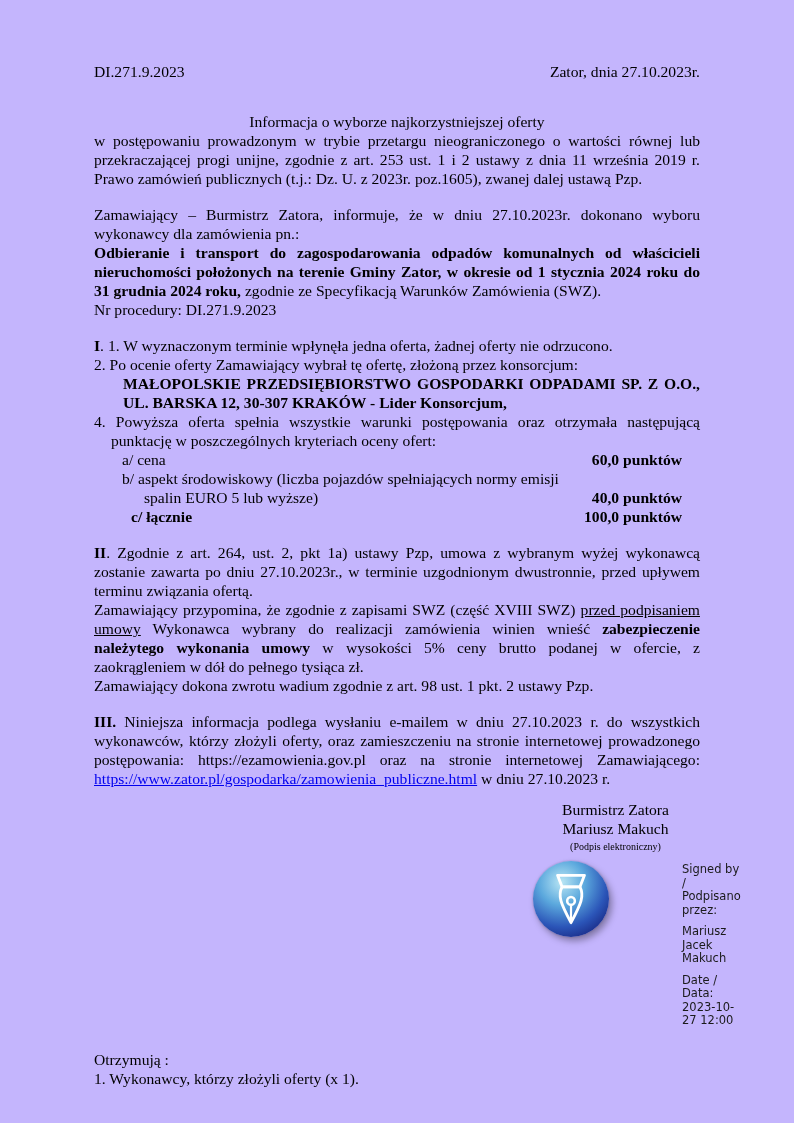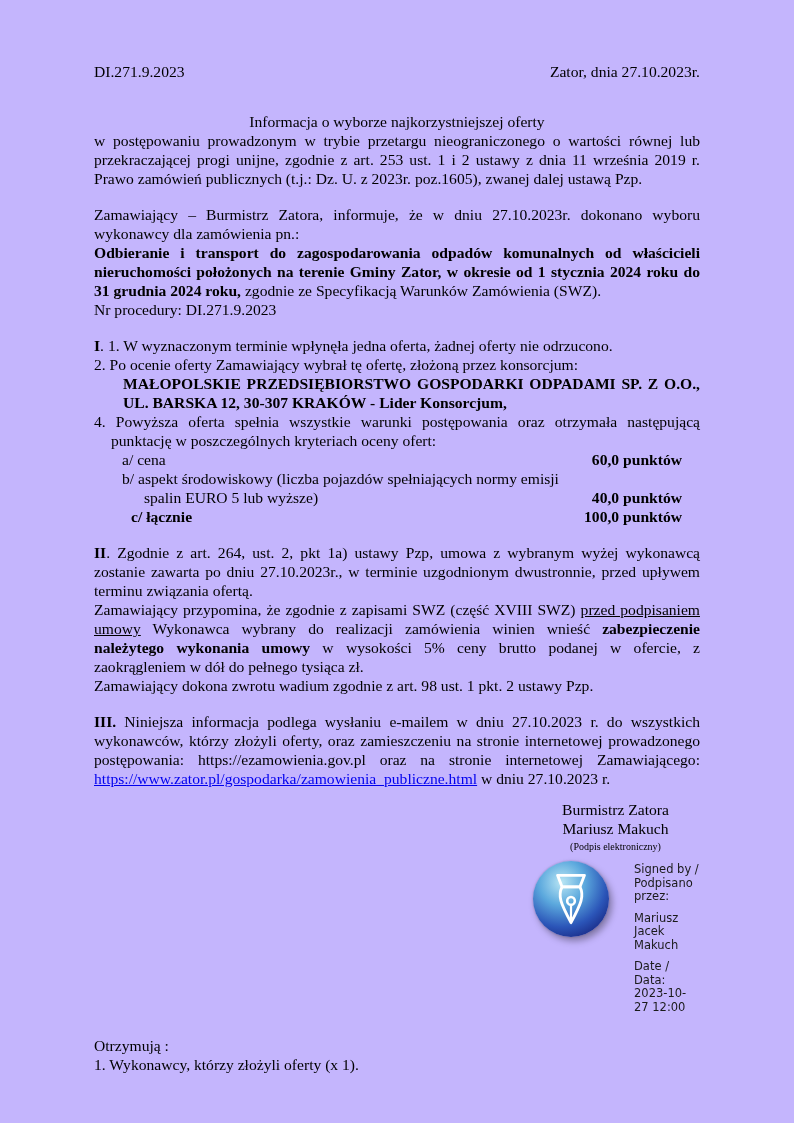--- a/index.html
+++ b/index.html
@@ -35,21 +35,21 @@
   .pt-row.sub{margin-left:50px;}
   .pt-row.total{font-weight:bold;margin-left:37px;}
   a.doc-link{color:#0000ee;text-decoration:underline;}
   .sig-block{
     width:215px;margin-left:414px;margin-top:12px;
     text-align:center;line-height:19px;
   }
   .sig-small{font-size:10px;line-height:17px;}
   .stamp-row{
     display:flex;align-items:flex-start;
-    margin-left:439px;margin-top:6px;
+    margin-left:439px;margin-top:6px;gap:48px;
   }
   .stamp-icon{
     width:76px;height:76px;border-radius:50%;
     background:radial-gradient(circle at 38% 28%, #b9e6f4 0%, #5ba8dd 32%, #2b55b8 62%, #17247f 86%, #111a66 100%);
     box-shadow:3px 4px 7px rgba(0,0,0,0.35), 0 0 2px rgba(0,0,0,0.25);
     display:flex;align-items:center;justify-content:center;
     flex:0 0 auto;
   }
   .stamp-icon svg{width:64px;height:64px;display:block;}
   .stamp-text{

